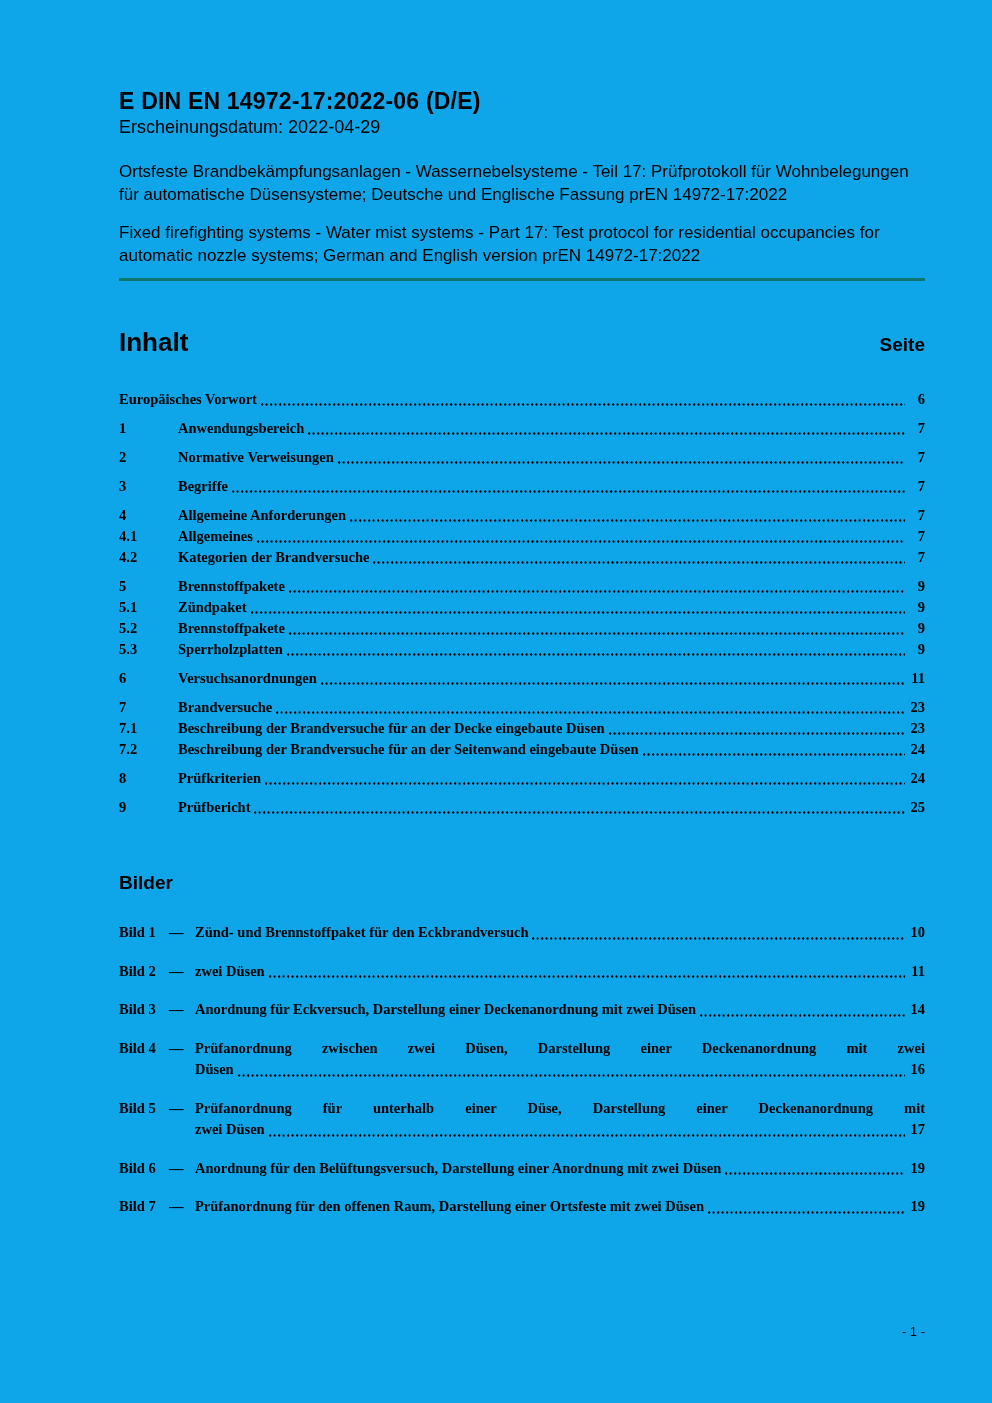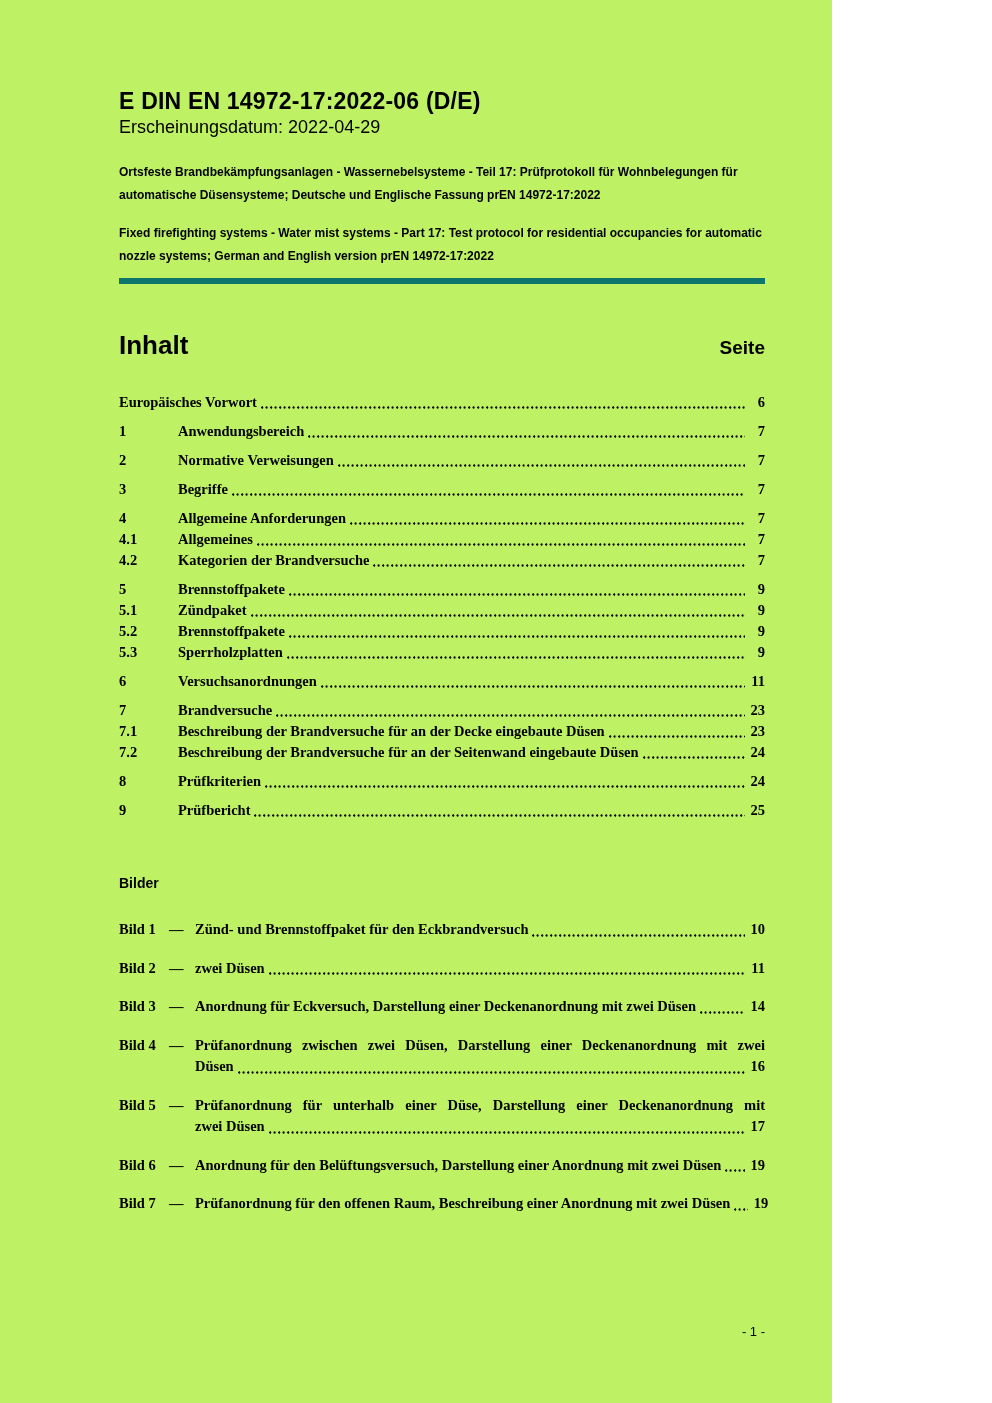--- a/index.html
+++ b/index.html
@@ -1,51 +1,51 @@
 <!DOCTYPE html>
 <html><head>
 <meta charset="utf-8">
 <style>
   * { margin: 0; padding: 0; box-sizing: border-box; }
   html, body { background: #ffffff; }
   body { font-family: "Liberation Sans", sans-serif; color: #000; }
 
   .page {
     position: relative;
-    width: 832px;
+    width: 992px;
     height: 1403px;
-    background: #bef264;
+    background: #0ea5e9;
     padding: 88px 67px 0 119px;
     overflow: hidden;
   }
 
   
   .doc-number {
     font-size: 23px;
     font-weight: bold;
     letter-spacing: 0.2px;
     line-height: 26px;
   }
   .pub-date {
     font-size: 18px;
     margin-top: 3px;
   }
 
   
   .doc-title {
-    font-size: 12px;
-    font-weight: bold;
+    font-size: 17px;
+    font-weight: normal;
     line-height: 22.5px;
     margin-top: 23px;
     max-width: 812px;
   }
   .doc-title.en {
     margin-top: 16px;
     padding-bottom: 11px;
-    border-bottom: 6px solid #0f766e;
+    border-bottom: 3px solid #0f766e;
   }
 
   
   .toc-header {
     display: flex;
     justify-content: space-between;
     align-items: baseline;
     margin-top: 46px;
   }
   .toc-heading { font-size: 26px; font-weight: bold; }
@@ -75,21 +75,21 @@
     background-image: radial-gradient(circle at 1.1px 1.5px, #000 1px, transparent 1.25px);
     background-size: 4.5px 3px;
     background-repeat: repeat-x;
     background-position: left bottom;
   }
   .toc-page { flex: none; min-width: 17px; text-align: right; }
 
   
   .figures-heading {
     margin-top: 54px;
-    font-size: 14px;
+    font-size: 19px;
     font-weight: bold;
   }
   .figures-list {
     margin-top: 28px;
     font-family: "Liberation Serif", serif;
     font-weight: bold;
     font-size: 14.5px;
   }
   .fig-row {
     display: flex;
@@ -305,21 +305,21 @@
             <span class="leader"></span>
             <span class="fig-page">19</span>
           </div>
         </div>
       </div>
       <div class="fig-row">
         <span class="fig-label">Bild 7</span>
         <span class="fig-dash">—</span>
         <div class="fig-body">
           <div class="fig-line-last">
-            <span class="fig-text">Prüfanordnung für den offenen Raum, Beschreibung einer Anordnung mit zwei Düsen</span>
+            <span class="fig-text">Prüfanordnung für den offenen Raum, Darstellung einer Ortsfeste mit zwei Düsen</span>
             <span class="leader"></span>
             <span class="fig-page">19</span>
           </div>
         </div>
       </div>
     </div>
 
   <div class="page-footer">- 1 -</div>
 
 </div>

